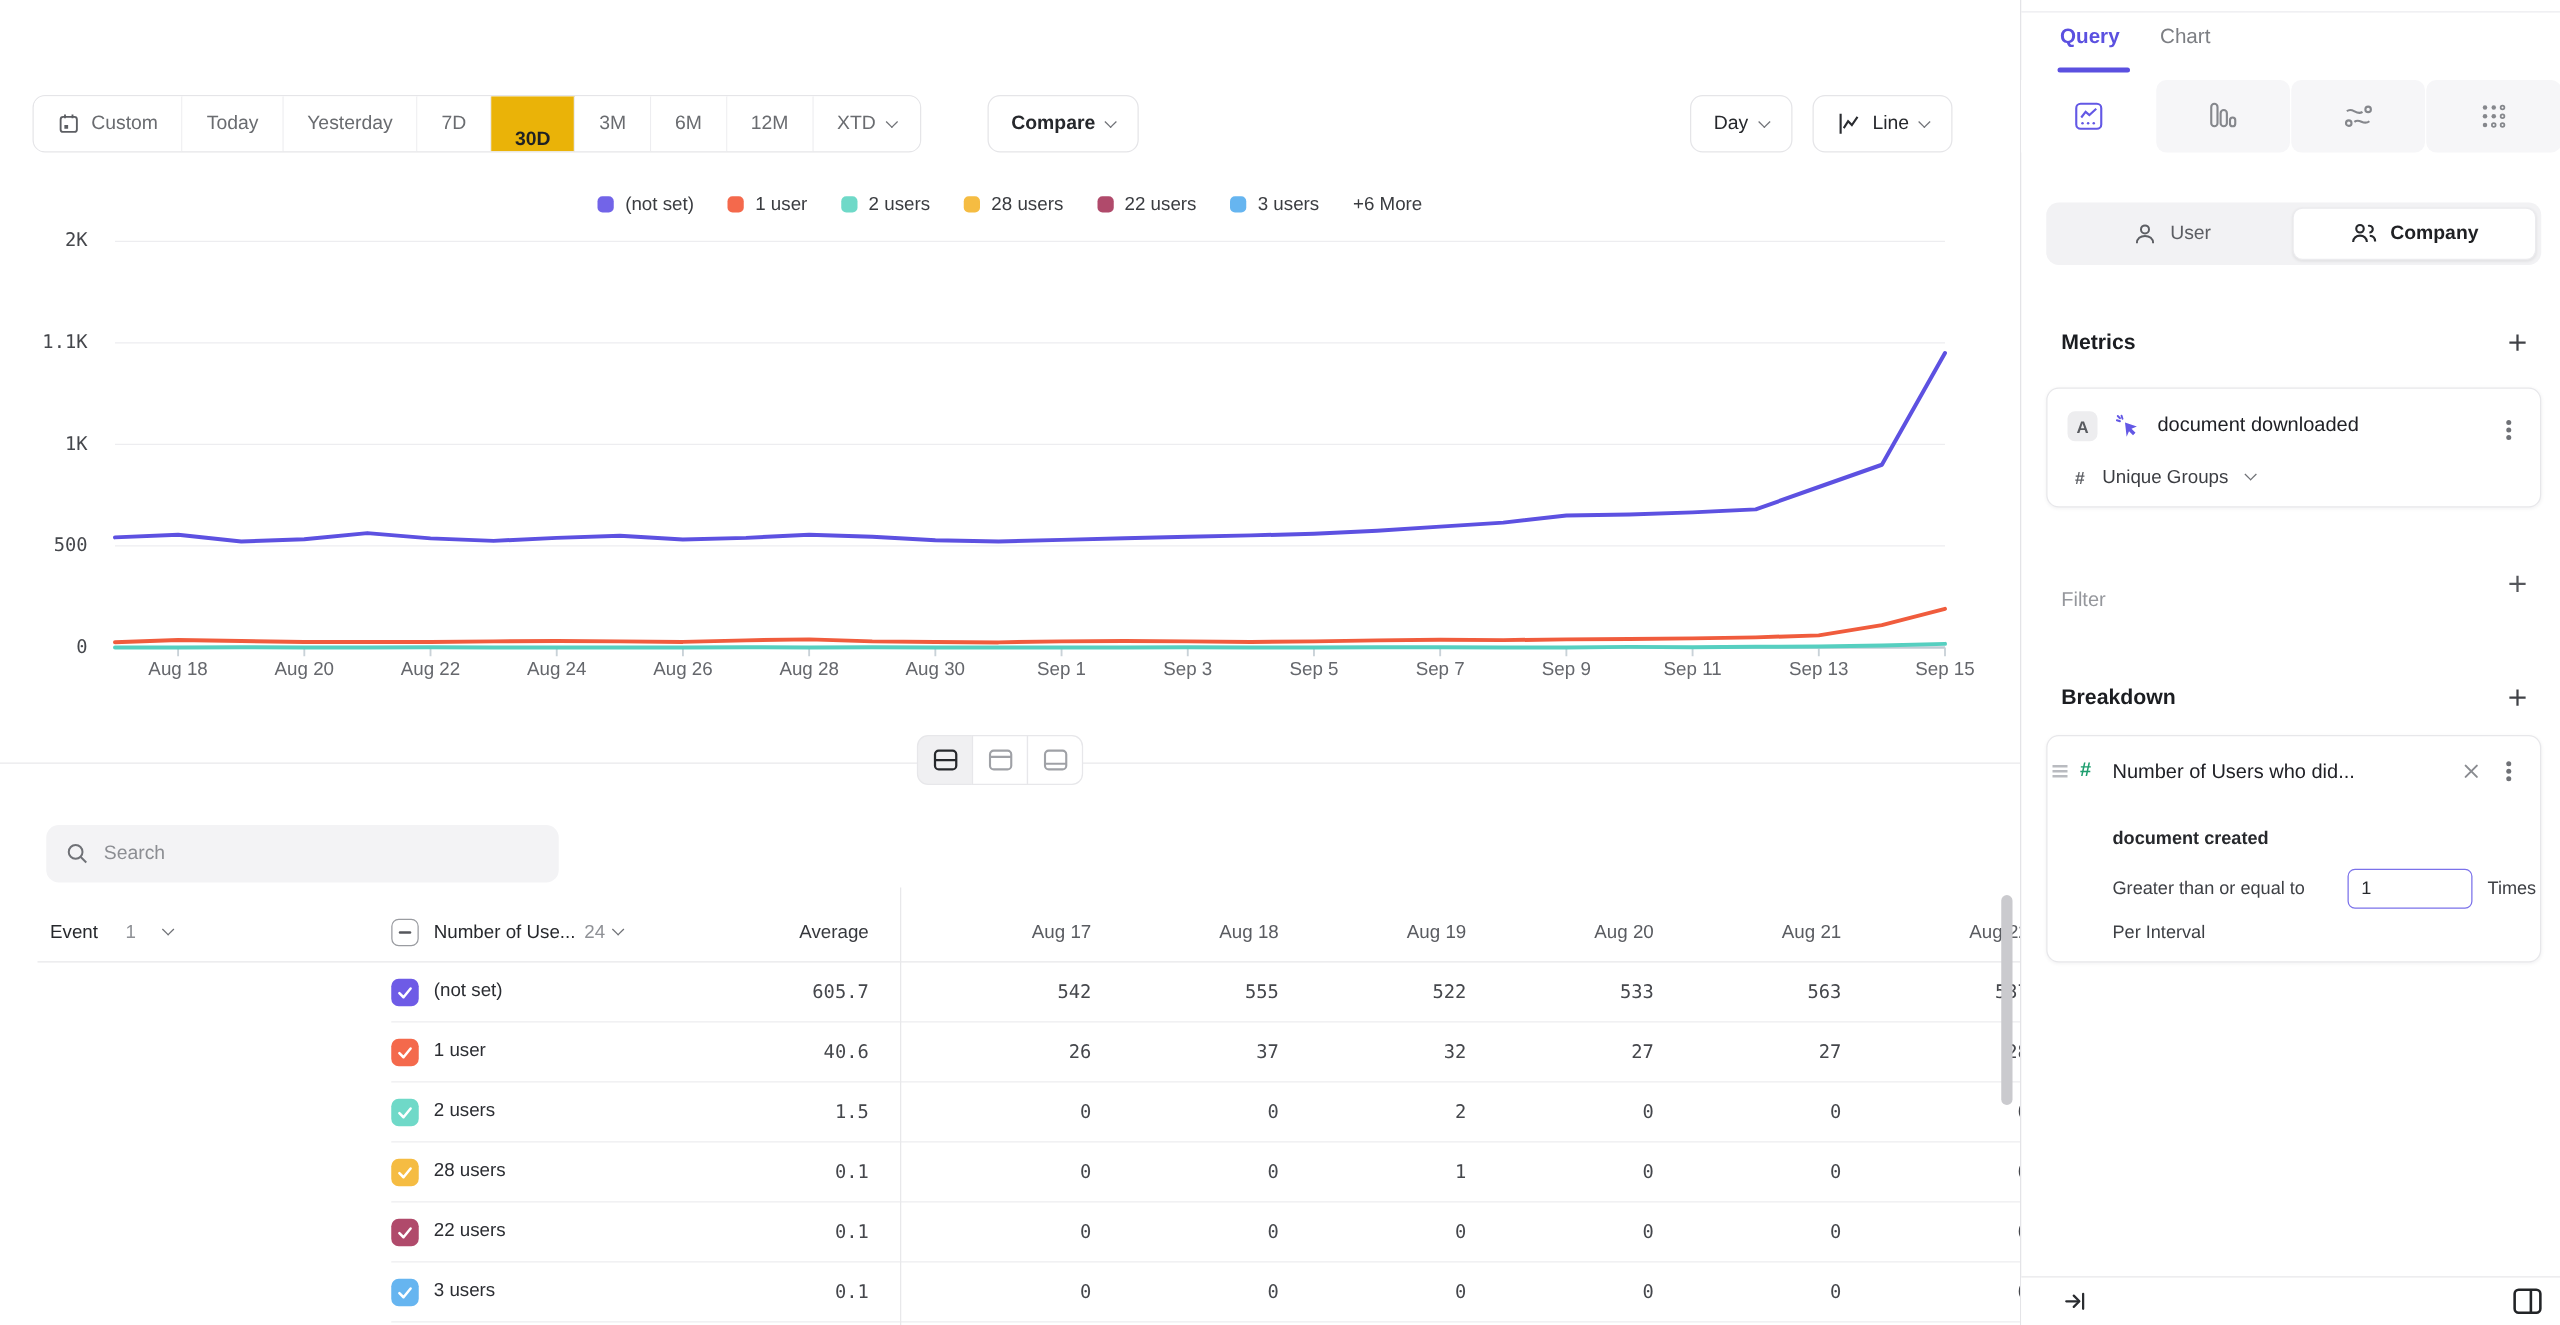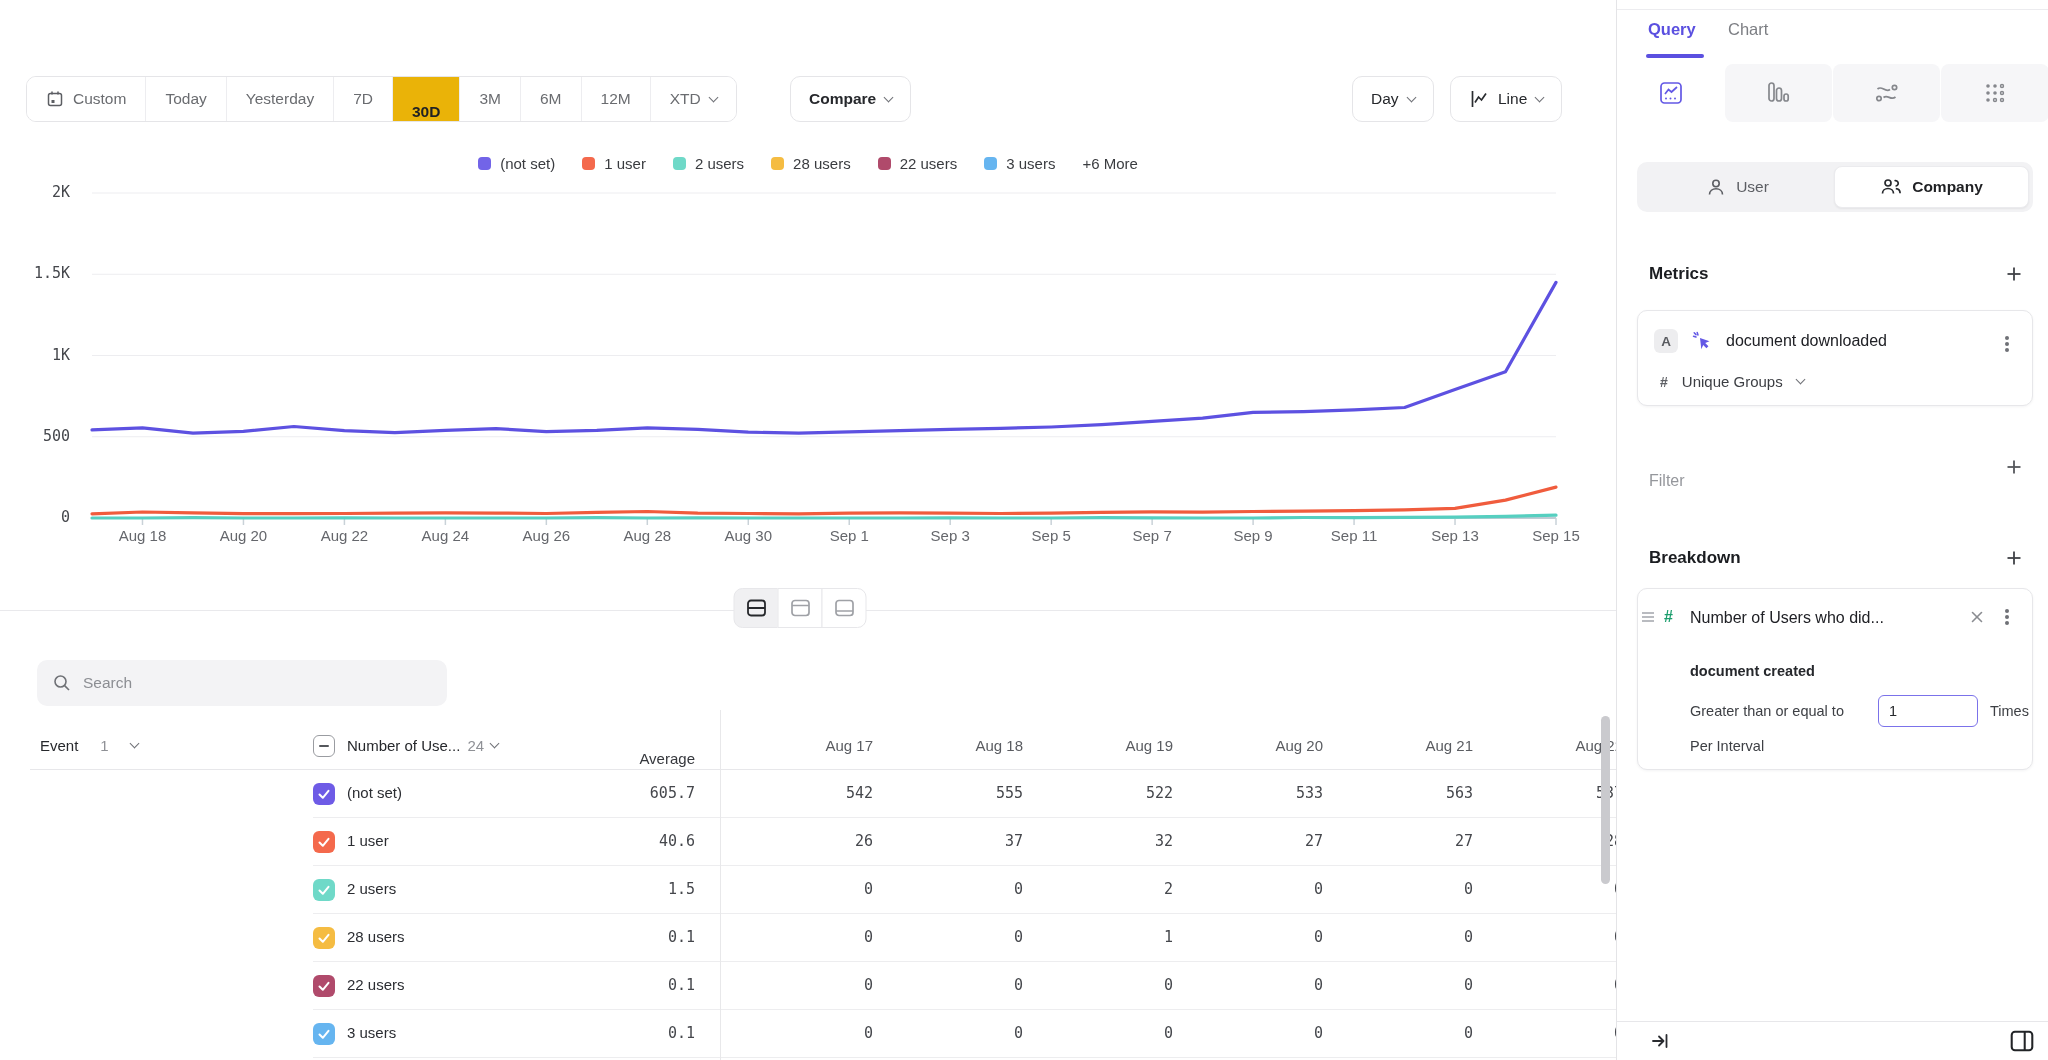--- a/index.html
+++ b/index.html
@@ -55,21 +55,21 @@
   .table-head { position:absolute; left:0; top:722px; width:1616px; height:48px; }
   .head-sep { position:absolute; left:30px; right:0; bottom:0; height:1px; background:#e7e7ea; }
   .head-event { position:absolute; left:40px; top:15px; font-size:15px; display:flex; align-items:center; gap:22px; cursor:pointer; }
   .head-event .lbl { font-weight:500; color:#26282c; }
   .count { color:#8f9196; font-weight:400; }
   .head-cb { position:absolute; left:313px; top:13px; width:22px; height:22px; border:1.5px solid #9a9ca1; border-radius:6px;
     background:#fff; display:flex; align-items:center; justify-content:center; cursor:pointer; }
   .minusbar { width:10px; height:2px; background:#55575c; border-radius:1px; }
   .head-series { position:absolute; left:347px; top:15px; font-size:15px; display:flex; align-items:center; gap:7px; cursor:pointer; }
   .head-series .lbl { font-weight:500; color:#26282c; }
-  .head-avg { position:absolute; left:540px; top:15px; width:155px; text-align:right; font-size:15px; font-weight:500; color:#36383d;margin-top:13px; }
+  .head-avg { position:absolute; left:540px; top:15px; width:155px; text-align:right; font-size:15px; font-weight:500; color:#36383d; }
   .h-date { position:absolute; top:15px; width:150px; text-align:right; padding-right:30px; font-size:15px; color:#5a5c61; }
   .c0{left:753px}.c1{left:903px}.c2{left:1053px}.c3{left:1203px}.c4{left:1353px}.c5{left:1503px}
 
   .rows { position:absolute; left:0; top:770px; width:1616px; height:290px; }
   .table-row { position:relative; height:48px; }
   .row-sep { position:absolute; left:313px; right:0; bottom:0; height:1px; background:#ededef; }
   .cb { position:absolute; left:313px; top:13px; width:22px; height:22px; border-radius:6px; display:flex;
     align-items:center; justify-content:center; cursor:pointer; }
   .row-label { position:absolute; left:347px; top:14px; font-size:15px; color:#2b2d32; }
   .num { font-family:"DejaVu Sans Mono", monospace; font-size:15px; color:#45474c; }
@@ -255,21 +255,21 @@
           <line x1="1455.0344827586207" x2="1455.0344827586207" y1="518" y2="525" stroke="#c9d2d8" stroke-width="1.5"></line>
           <line x1="1556" x2="1556" y1="518" y2="525" stroke="#c9d2d8" stroke-width="1.5"></line>
           <polyline points="92.0,518.0 142.5,518.0 193.0,517.7 243.4,518.0 293.9,518.0 344.4,517.8 394.9,518.0 445.4,518.0 495.9,518.0 546.3,518.0 596.8,517.7 647.3,518.0 697.8,517.8 748.3,518.0 798.8,518.0 849.2,518.0 899.7,518.0 950.2,517.8 1000.7,518.0 1051.2,518.0 1101.7,517.7 1152.1,517.8 1202.6,518.0 1253.1,518.0 1303.6,517.5 1354.1,517.7 1404.6,517.4 1455.0,517.2 1505.5,516.4 1556.0,515.1" fill="none" stroke="#56cfc0" stroke-width="3.2" stroke-linejoin="round" stroke-linecap="round"></polyline>
           <polyline points="92.0,513.8 142.5,512.0 193.0,512.8 243.4,513.6 293.9,513.6 344.4,513.5 394.9,513.1 445.4,512.8 495.9,513.1 546.3,513.5 596.8,512.3 647.3,511.5 697.8,513.1 748.3,513.5 798.8,513.9 849.2,513.1 899.7,512.8 950.2,513.1 1000.7,513.5 1051.2,513.1 1101.7,512.3 1152.1,511.8 1202.6,512.1 1253.1,511.5 1303.6,511.2 1354.1,510.7 1404.6,509.9 1455.0,508.3 1505.5,500.1 1556.0,487.1" fill="none" stroke="#f05c3d" stroke-width="3.2" stroke-linejoin="round" stroke-linecap="round"></polyline>
           <polyline points="92.0,429.9 142.5,427.8 193.0,433.2 243.4,431.4 293.9,426.5 344.4,430.7 394.9,432.7 445.4,430.3 495.9,428.6 546.3,431.6 596.8,430.3 647.3,427.8 697.8,429.4 748.3,432.2 798.8,433.2 849.2,431.9 899.7,430.6 950.2,429.4 1000.7,428.3 1051.2,427.0 1101.7,424.6 1152.1,421.3 1202.6,418.1 1253.1,412.4 1303.6,411.6 1354.1,409.9 1404.6,407.5 1455.0,389.6 1505.5,371.8 1556.0,282.4" fill="none" stroke="#5d51e1" stroke-width="3.2" stroke-linejoin="round" stroke-linecap="round"></polyline>
         </svg>
       <div id="y-axis">
           <div class="y-tick num" style="top: 508px;">0</div>
           <div class="y-tick num" style="top: 426.75px; padding-left: 11px;">500</div>
           <div class="y-tick num" style="top: 345.5px;">1K</div>
-          <div class="y-tick num" style="top: 264.25px;">1.5K</div>
+          <div class="y-tick num" style="top: 264.25px;">1.1K</div>
           <div class="y-tick num" style="top: 183px;">2K</div>
         </div>
       <div id="x-axis">
           <div class="x-tick" style="left: 142.483px;">Aug 18</div>
           <div class="x-tick" style="left: 243.448px;">Aug 20</div>
           <div class="x-tick" style="left: 344.414px;">Aug 22</div>
           <div class="x-tick" style="left: 445.379px;">Aug 24</div>
           <div class="x-tick" style="left: 546.345px;">Aug 26</div>
           <div class="x-tick" style="left: 647.31px;">Aug 28</div>
           <div class="x-tick" style="left: 748.276px;">Aug 30</div>

